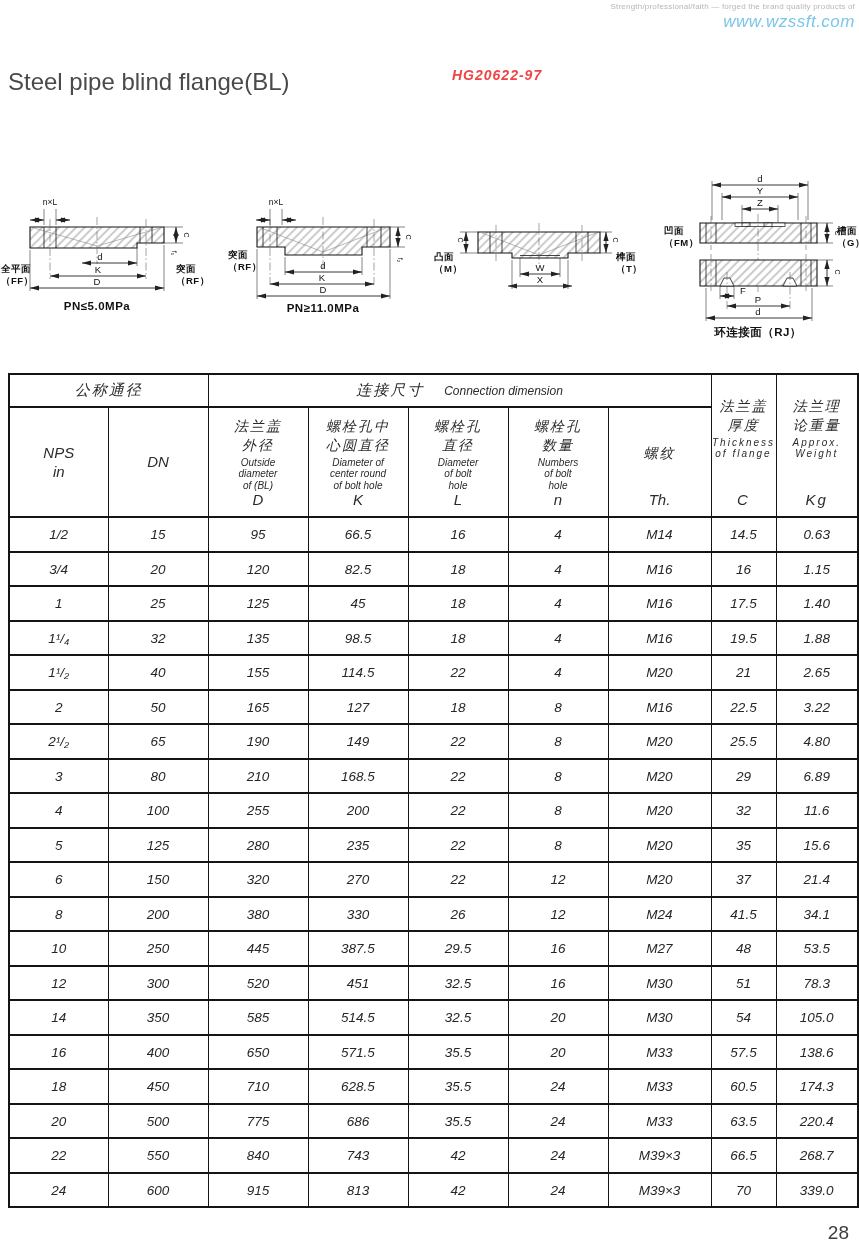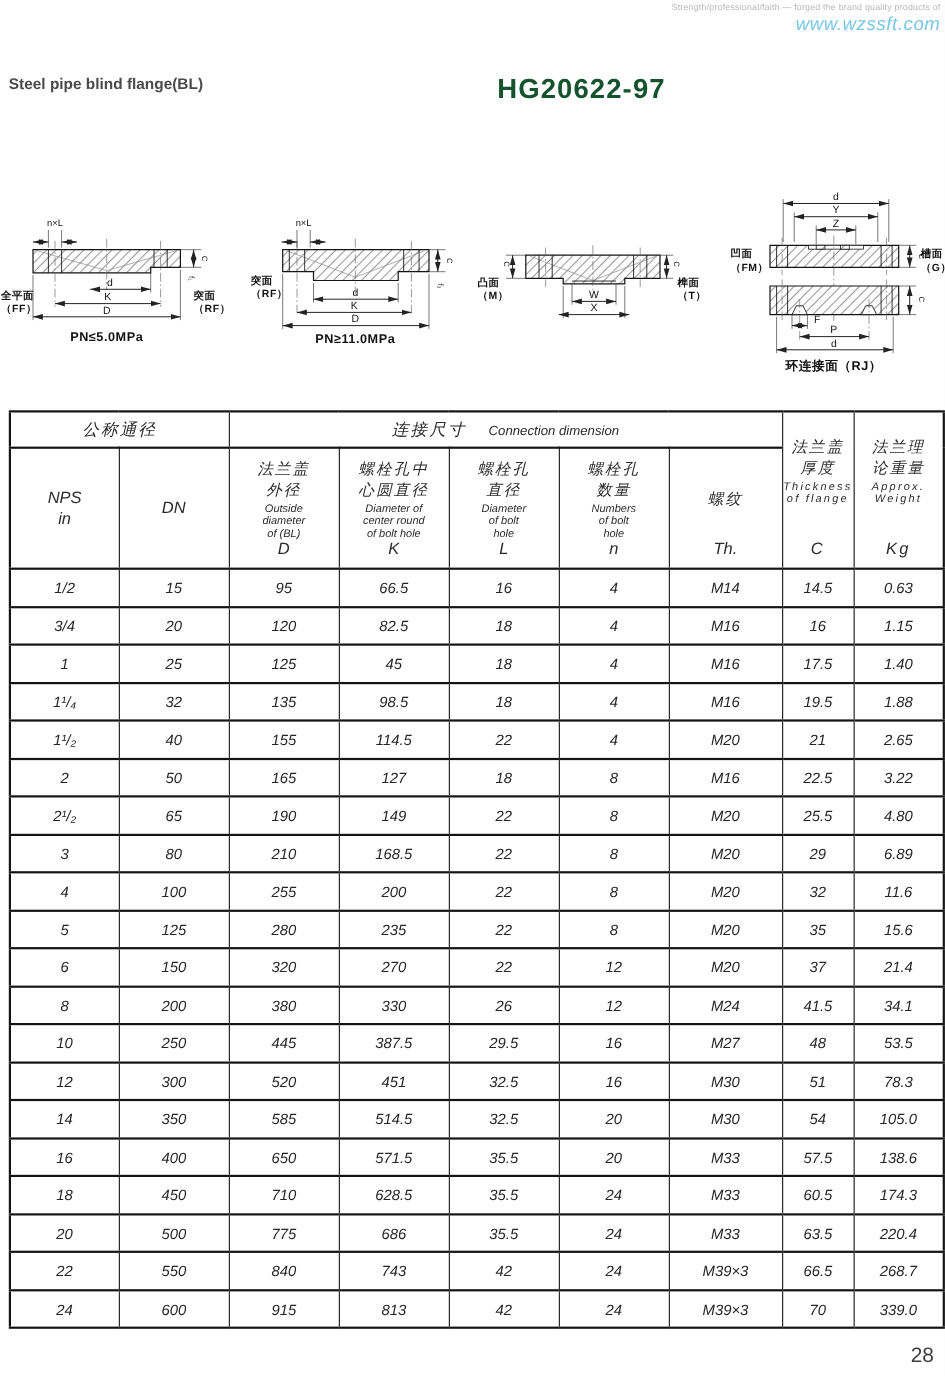--- a/index.html
+++ b/index.html
@@ -5,22 +5,22 @@
   html,body { margin:0; padding:0; background:#e8e8e8; }
   #page {
     position:relative; width:859px; height:1251px; background:#ffffff;
     margin:0 auto; overflow:hidden;
     font-family:"Liberation Sans", sans-serif; color:#2b2b2b;
   }
   
   .tagline { position:absolute; top:2px; right:4px; font-size:8px; color:#b7b7b7; letter-spacing:.2px; }
   .website { position:absolute; top:12px; right:4px; font-size:17px; font-style:italic; color:#79c6e8; letter-spacing:.5px; }
   .title   { position:absolute; top:30px; left:8px; font-size:29px; color:#3a3a3a; letter-spacing:.5px; white-space:nowrap; }
-  .subtitle{ position:absolute; top:68px; left:8px; font-size:14px; color:#4a4a4a;font-weight:bold; }
-  .standard{ position:absolute; top:67px; left:452px; font-size:25px; font-weight:bold; color:#14532d; letter-spacing:1px; }
+  .subtitle{ position:absolute; top:68px; left:8px; font-size:24px; color:#4a4a4a; }
+  .standard{ position:absolute; top:67px; left:452px; font-size:14px; font-weight:bold; font-style:italic; color:#ef4444; letter-spacing:1px; }
   .pagenum { position:absolute; top:1222px; right:10px; font-size:19px; color:#3d3d3d; }
   
   .drawings { position:absolute; top:172px; left:0; }
   .drawings text { font-family:"Liberation Sans", sans-serif; fill:#111; }
   .dtx { font-size:9.5px; }
   .ntx { font-size:8.5px; }
   .lbl { font-size:9.5px; font-weight:bold; letter-spacing:.5px; }
   .cap { font-size:11.5px; font-weight:bold; letter-spacing:.5px; }
   .rot { font-size:7px; }
   .body { fill:url(#hatch); stroke:#141414; stroke-width:1.1; }

